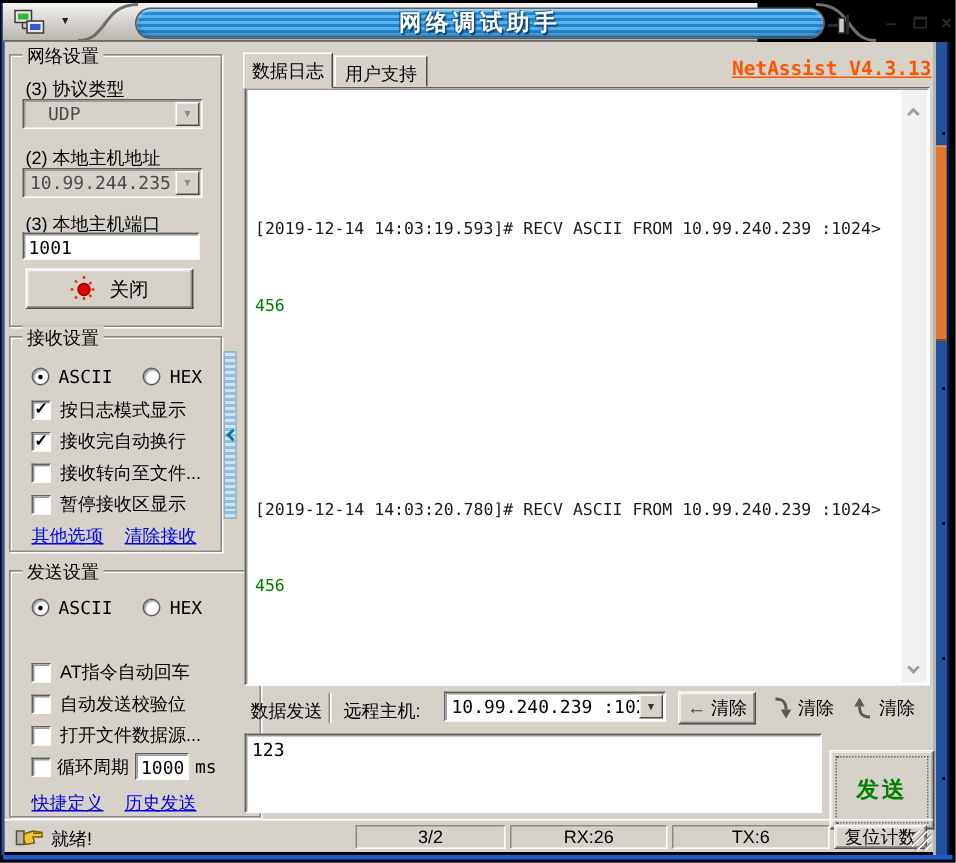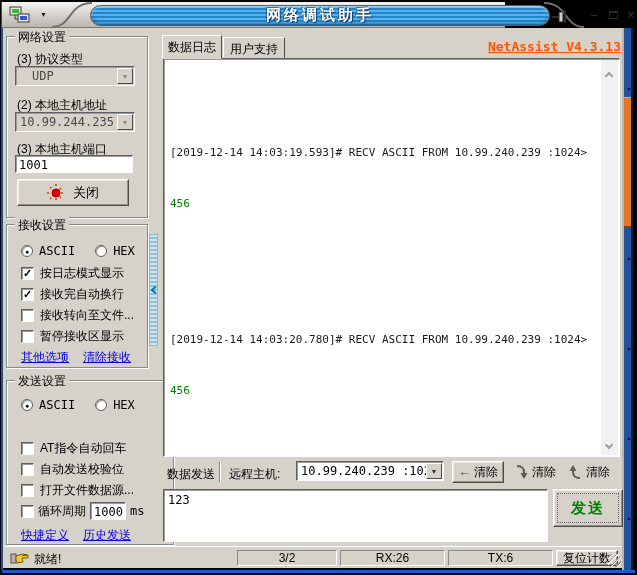--- a/index.html
+++ b/index.html
@@ -60,21 +60,21 @@
   
   .logpanel{left:163px;top:58px;width:457px;height:399px;background:#fff;border:1px solid;border-color:#5f5f5f #fdfdfd #fdfdfd #5f5f5f;box-shadow:inset 1px 1px 0 #9b9b97;overflow:hidden;}
   .logtext{position:absolute;left:6px;top:17px;right:22px;font-family:"DejaVu Sans Mono",monospace;font-size:11px;line-height:17px;white-space:pre;}
   .logentry{margin-bottom:17px;}
   .logentry .hd{color:#1a1a1a;}
   .logentry.recv .bd{color:#008000;}
   .vscroll{position:absolute;top:1px;bottom:1px;right:1px;width:17px;background:#f1f1f1;}
   .vscroll .chevbox{position:absolute;left:4px;width:10px;height:10px;}
   
   .flatbtn{position:absolute;display:flex;align-items:center;gap:4px;height:22px;}
-  .sendbtn{left:553px;top:489px;width:70px;height:38px;display:flex;align-items:center;justify-content:center;
+  .sendbtn{left:553px;top:500px;width:70px;height:53px;display:flex;align-items:center;justify-content:center;
            color:#008000;font-weight:bold;font-size:15px;letter-spacing:2px;outline:1px dotted #6a6a6a;outline-offset:-5px;}
   .sendtext{left:163px;top:489px;width:385px;height:53px;font-family:"DejaVu Sans Mono",monospace;font-size:12px;padding:3px 4px;}
   
   .statusbar{left:3px;top:546px;width:619px;height:22px;border-top:1px solid #fff;}
   .spanel{position:absolute;top:3px;height:16px;background:#d6d2ca;border:1px solid;border-color:#8a8a84 #fff #fff #8a8a84;text-align:center;line-height:14px;}
   .grip{position:absolute;right:1px;bottom:1px;width:13px;height:13px;
         background:repeating-linear-gradient(135deg,transparent 0 2px,#9a968e 2px 3px,#fff 3px 4px);}
 </style>
 </head>
 <body>

